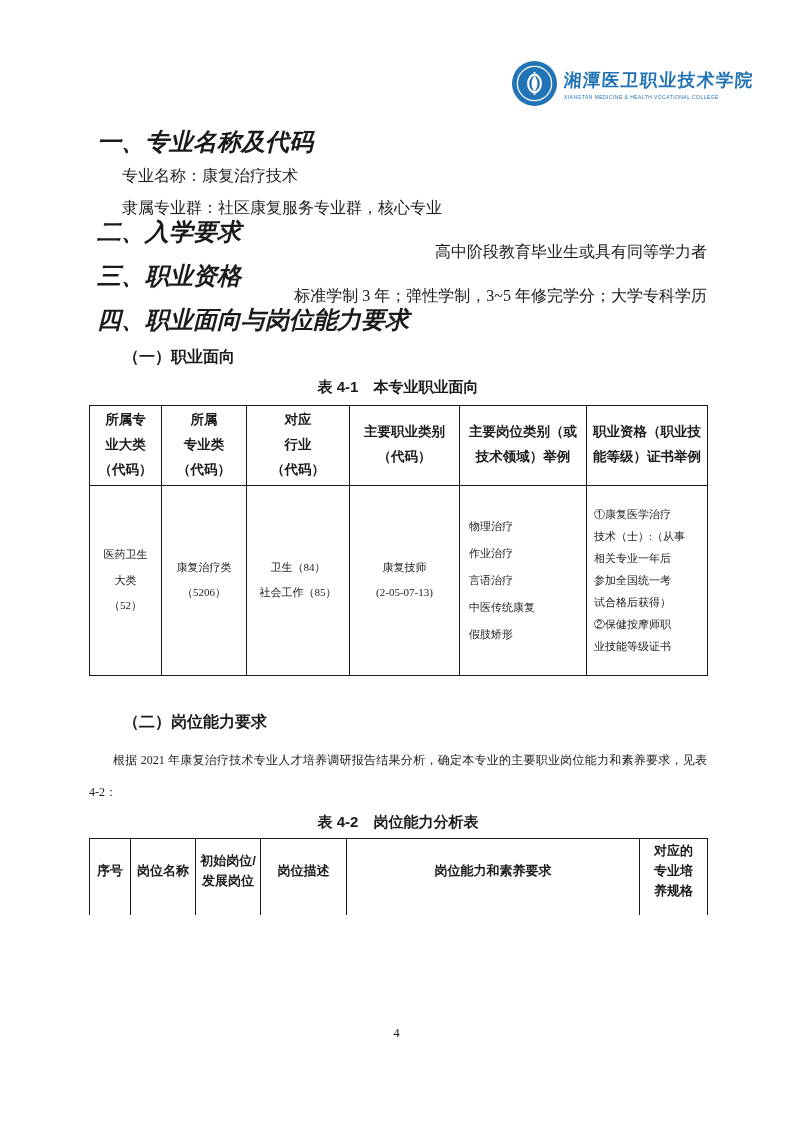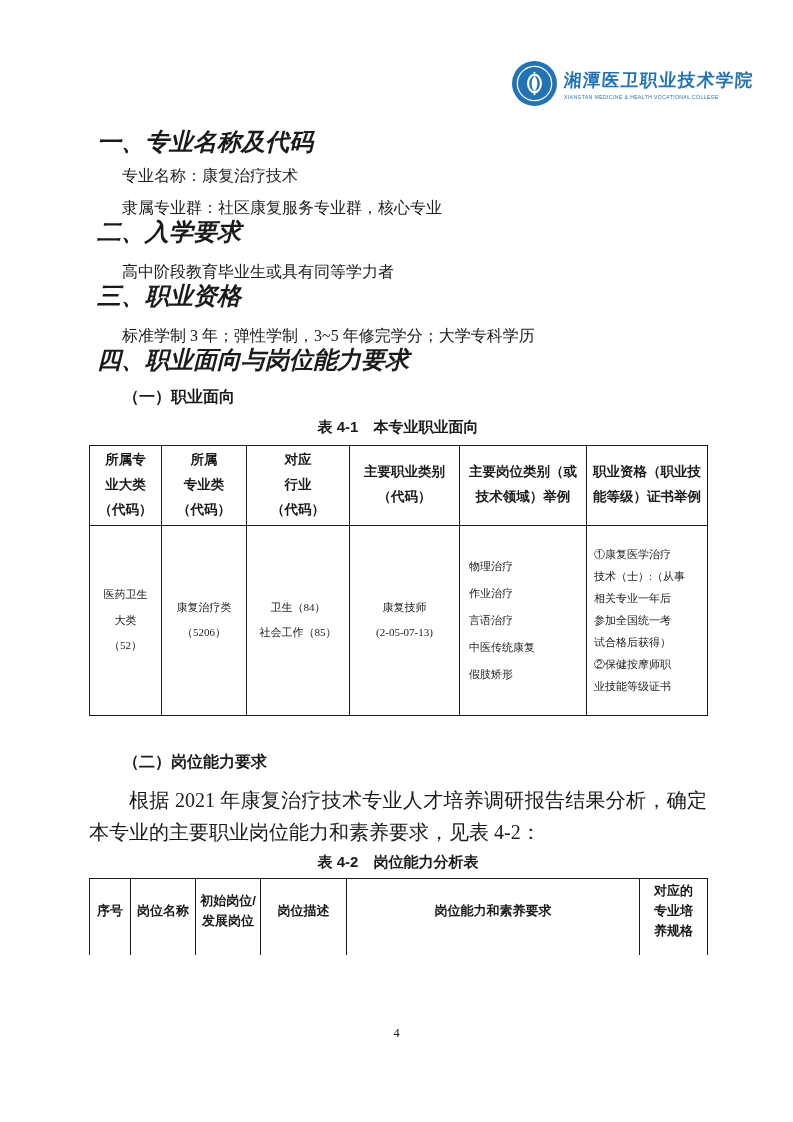--- a/index.html
+++ b/index.html
@@ -35,38 +35,38 @@
   .h1 {
     font-family:"Liberation Sans","DejaVu Sans",sans-serif;
     font-weight:bold; font-size:24px; line-height:22px;
     margin-left:8px;
     font-style:italic;
   }
   .h1.first { margin-top:131px; }
   .h1.mt { margin-top:4px; }
 
   .bodyline { font-size:16px; line-height:18px; margin-top:14px; margin-left:33px; }
-  .bodyline.tight { margin-top:20px; }
+  .bodyline.tight { margin-top:0;text-align:right; }
 
   .h2 {
     font-family:"Liberation Sans","DejaVu Sans",sans-serif;
     font-weight:bold; font-size:16px; line-height:20px;
     margin-top:16px; margin-left:34px;
   }
   .h2.after-table { margin-top:36px; }
 
   .tbl-title {
     font-family:"Liberation Sans","DejaVu Sans",sans-serif;
     font-weight:bold; font-size:15px; line-height:20px;
     text-align:center; margin-top:10px;
   }
   .tbl-title.t42t { margin-top:4px; }
 
   .para {
-    font-size:20px; line-height:32px; margin-top:12px;
+    font-size:12px; line-height:32px; margin-top:12px;
     text-indent:2em; text-align:justify;
   }
 
   
   table { border-collapse:collapse; table-layout:fixed; width:618px; }
   .t41 { margin-top:8px; border:1.5px solid #1a1a1a; }
   .t41 th, .t41 td { border:1px solid #1a1a1a; white-space:pre-line; vertical-align:middle; }
   .t41 th {
     font-family:"Liberation Sans","DejaVu Sans",sans-serif;
     font-weight:bold; font-size:13.5px; line-height:1.85;

